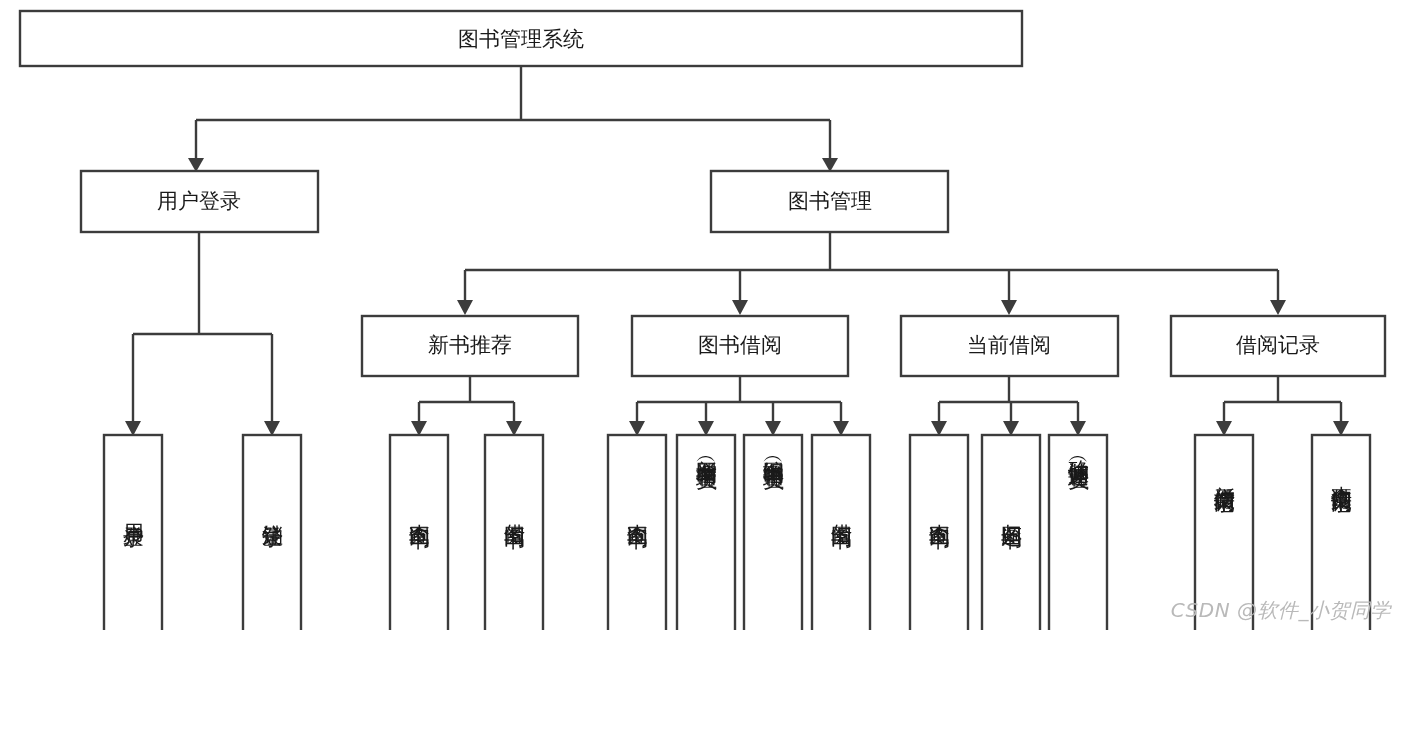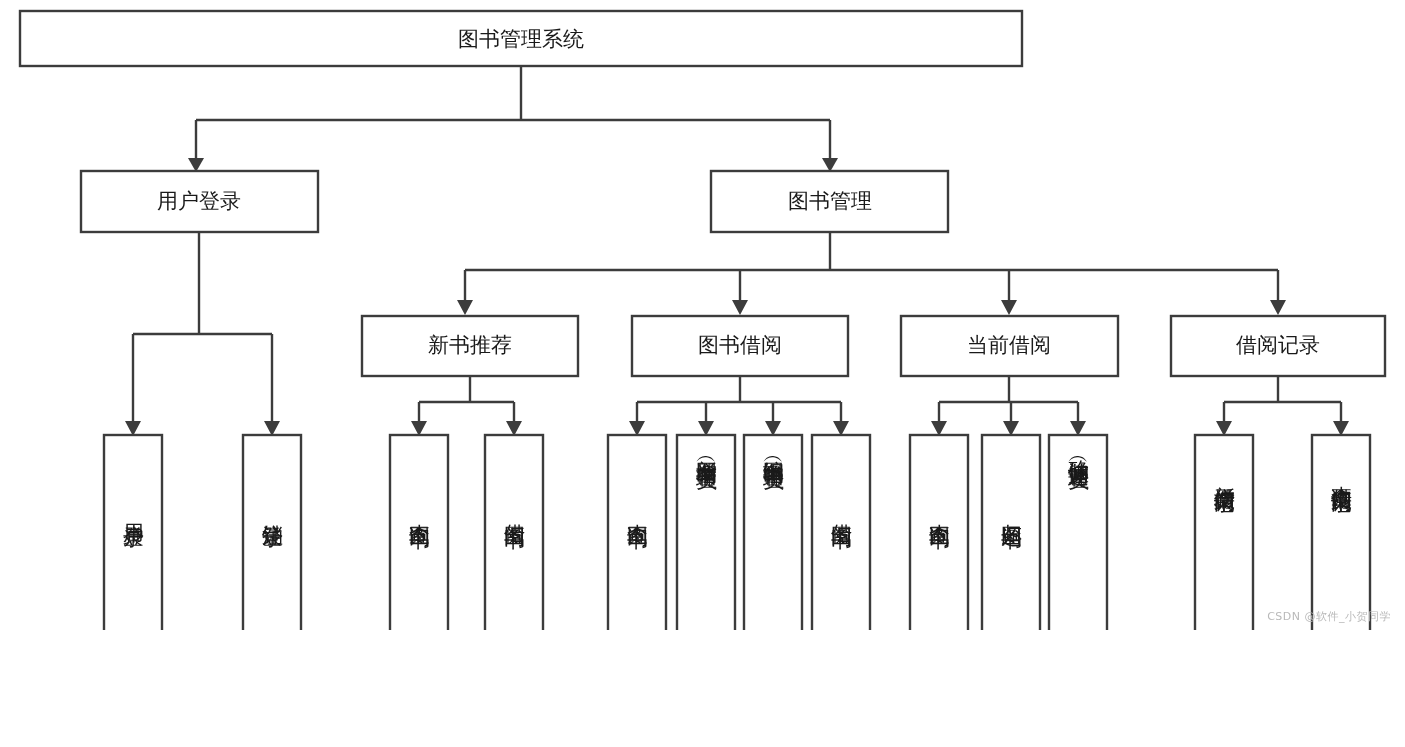--- a/index.html
+++ b/index.html
@@ -63,24 +63,25 @@
     color: #1a1a1a;
     letter-spacing: 1.5px;
     white-space: nowrap;
     text-align: left;
   }
   .watermark {
     position: absolute;
     right: 14px;
     bottom: 6px;
     font-family: "DejaVu Sans", "Liberation Sans", sans-serif;
-    font-size: 11px;
+    font-size: 20px;
     color: #b9b9b9;
     letter-spacing: 0.5px;
     white-space: nowrap;
+    font-style: italic;
   }
 </style>
 </head>
 <body>
 
 <div id="diagram-root">
 
   <svg id="tree-svg" viewBox="0 0 1405 747">
     <defs>
       <marker id="arrow" viewBox="0 0 12 12" refX="6" refY="11.2" markerWidth="9" markerHeight="11" orient="auto-start-reverse">

